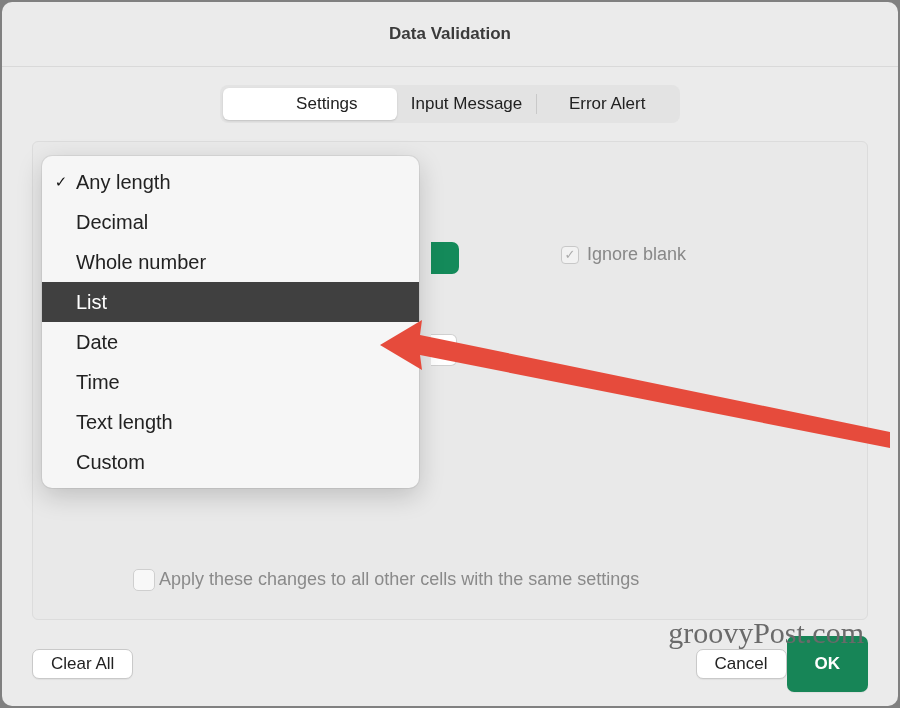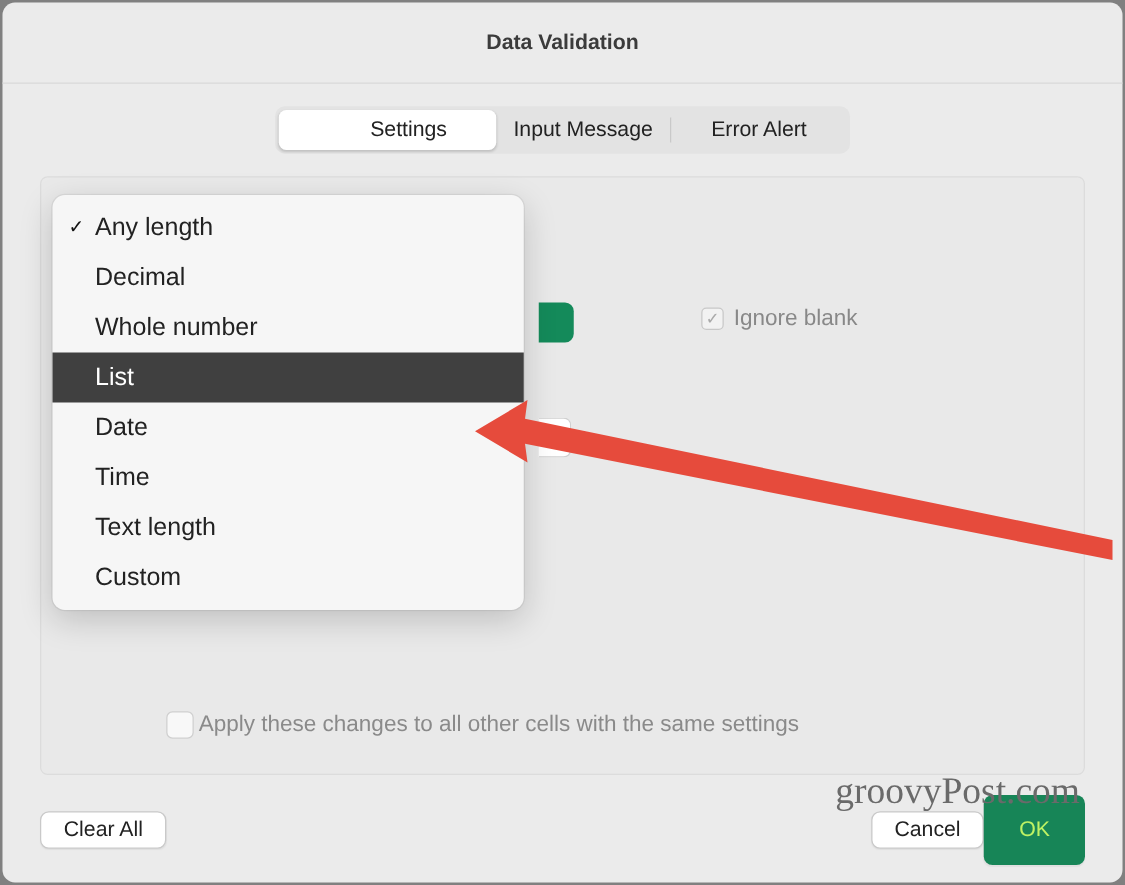--- a/index.html
+++ b/index.html
@@ -194,24 +194,24 @@
       padding: 4px 18px;
       font-size: 17px;
       border-radius: 7px;
       background: #fff;
       border: 1px solid #c9c9c9;
       color: #222;
       box-shadow: 0 1px 1px rgba(0,0,0,0.05);
     }
     .btn.green {
       background: #178557;
-      color: #bef264;
+      color: #ffffff;
       border: none;
       padding: 18px 28px;
-      font-weight: 400;
+      font-weight: 700;
     }
     .spacer { flex: 1; }
     .watermark {
       position: absolute;
       right: 36px;
       bottom: 58px;
       font-family: Georgia, "Times New Roman", serif;
       font-size: 30px;
       color: #6a6a6a;
       z-index: 60;

